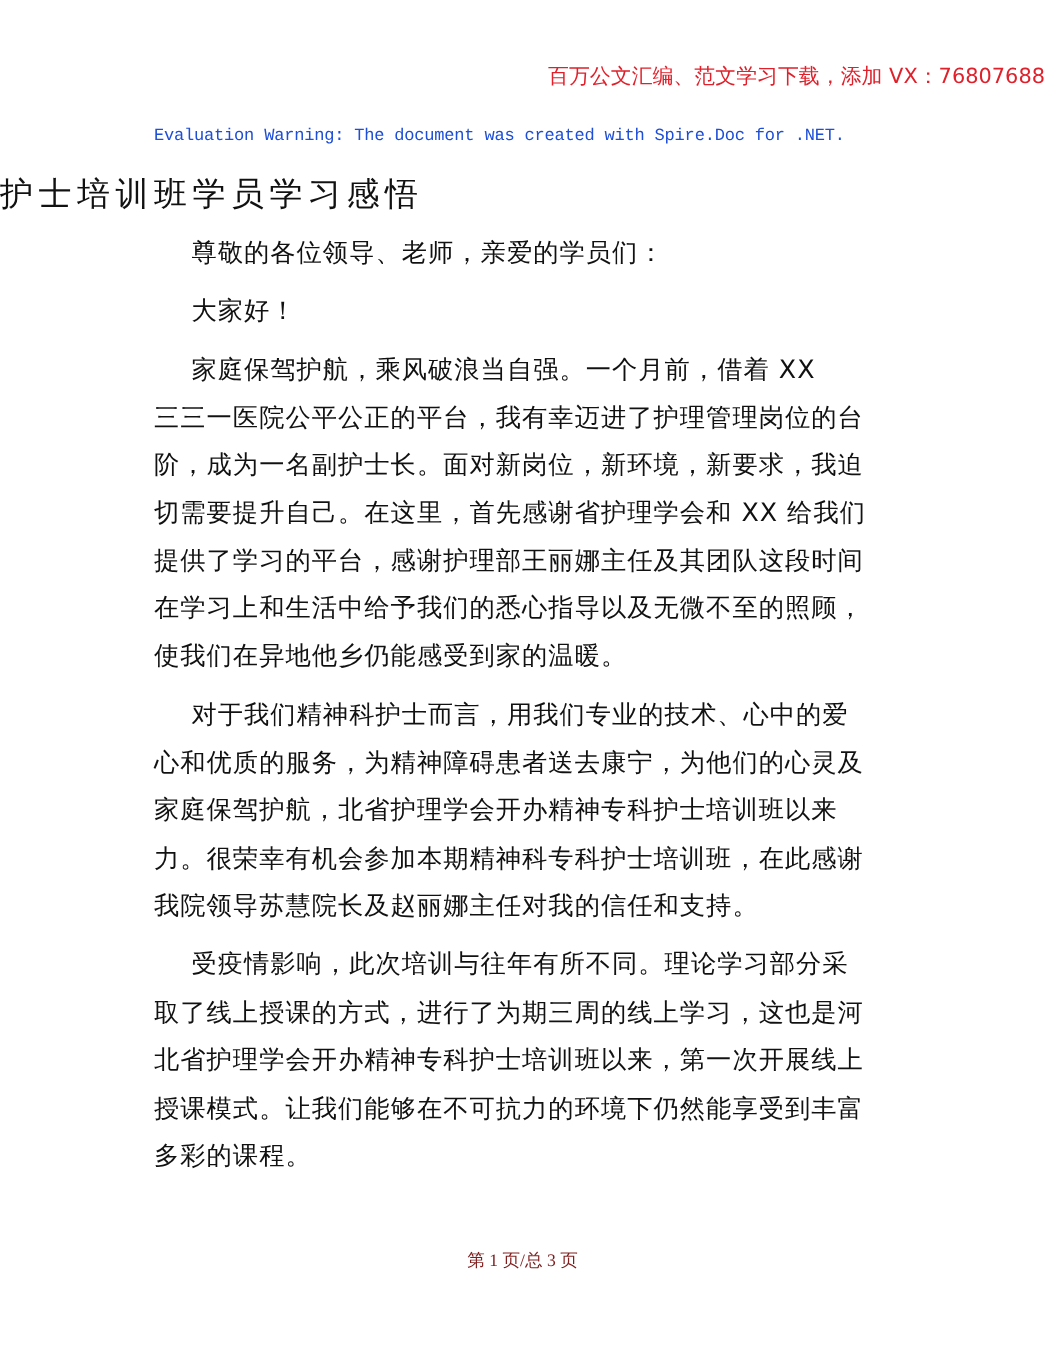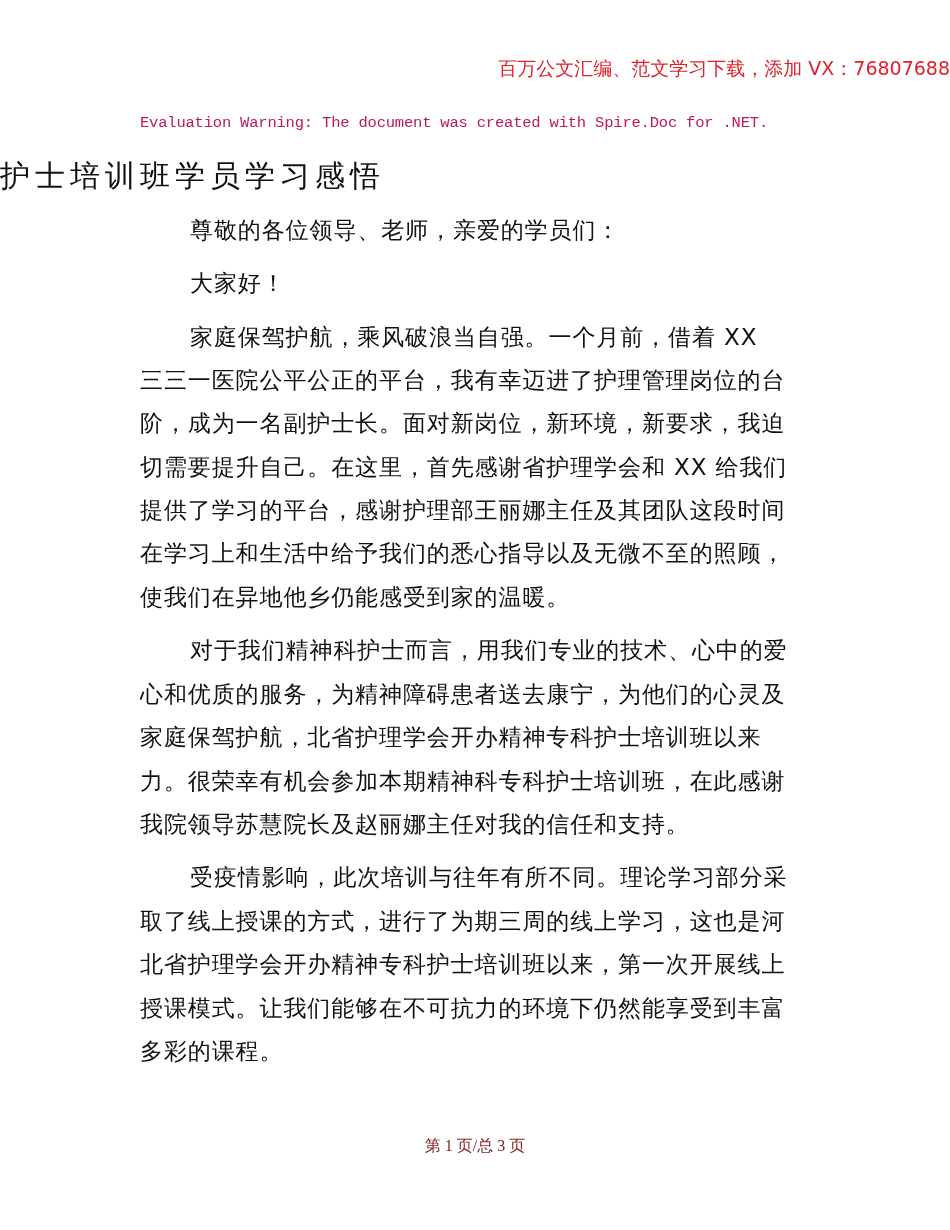--- a/index.html
+++ b/index.html
@@ -2,27 +2,27 @@
 <html><head>
   <meta charset="utf-8">
   <style>
     html, body { margin: 0; padding: 0; background: #ffffff; }
     body { width: 950px; height: 1230px; position: relative; overflow: hidden;
            font-family: "DejaVu Sans", sans-serif; color: #111; }
     .page { position: absolute; left: 0; top: 0; width: 950px; height: 1230px; background: #fff; }
     .promo { position: absolute; top: 56px; left: 0; width: 950px; text-align: right;
              color: #e0202a; font-size: 19px; font-family: "DejaVu Sans", sans-serif; }
     .warning { position: absolute; top: 114px; left: 140px; width: 700px;
-               color: #be185d; font-size: 15.5px; font-family: "Liberation Mono", "DejaVu Sans Mono", monospace; letter-spacing: -0.2px; }
+               color: #1d4ed8; font-size: 15.5px; font-family: "Liberation Mono", "DejaVu Sans Mono", monospace; letter-spacing: -0.2px; }
     .title { position: absolute; top: 156px; left: 0; width: 950px; 
              font-size: 30px; letter-spacing: 5px; color: #111; }
     .body { position: absolute; left: 140px; top: 0; width: 680px; }
     .line { position: absolute; left: 0; white-space: nowrap; font-size: 23px; color: #111;
             letter-spacing: 0.9px; height: 30px; line-height: 30px; }
-    .indent { left: 50px; }
+    .indent { left: 34px; }
     .footer { position: absolute; top: 1136px; left: 0; width: 950px; text-align: center;
               font-family: "Liberation Serif", "DejaVu Serif", serif; font-size: 16px; color: #7f1d1d; }
   </style>
 </head>
 <body>
 
 <div class="page">
 
   <div class="promo">百万公文汇编、范文学习下载，添加 VX：76807688</div>
   <div class="warning">Evaluation Warning: The document was created with Spire.Doc for .NET.</div>

